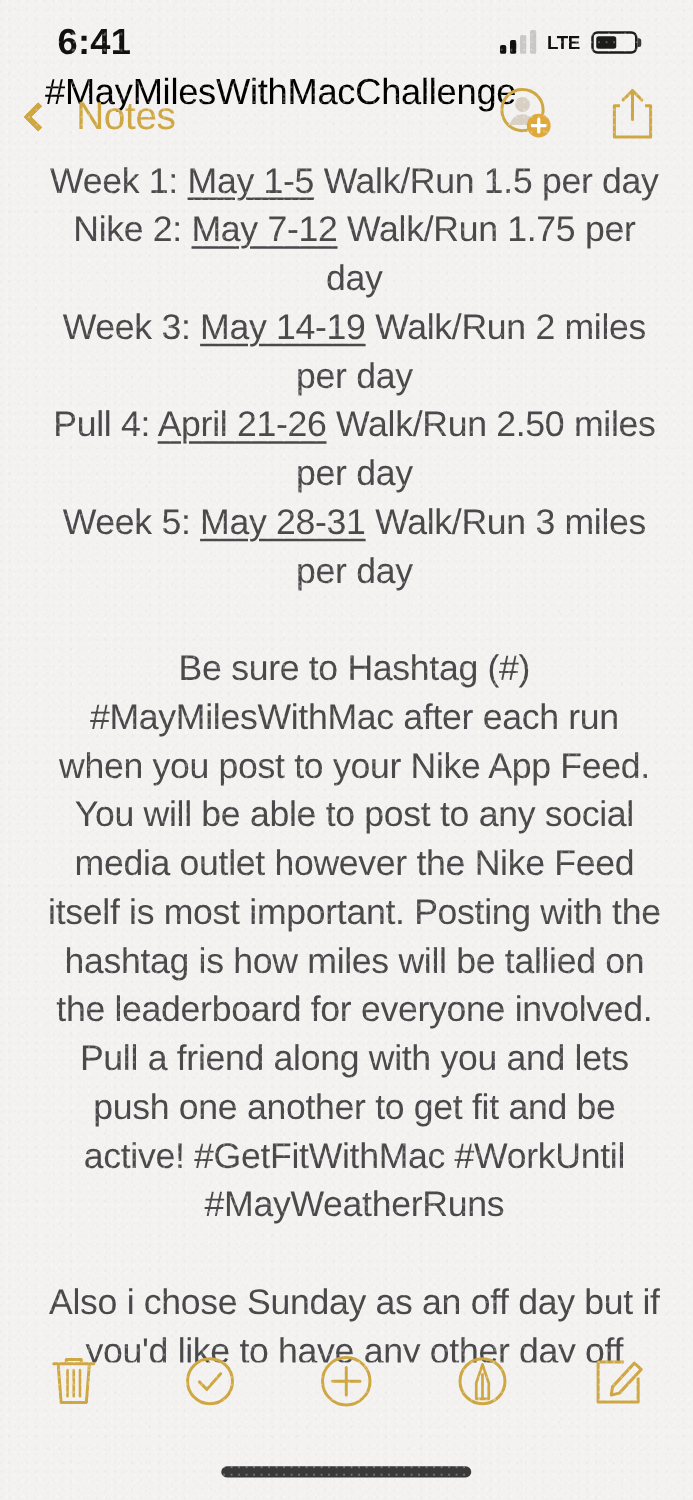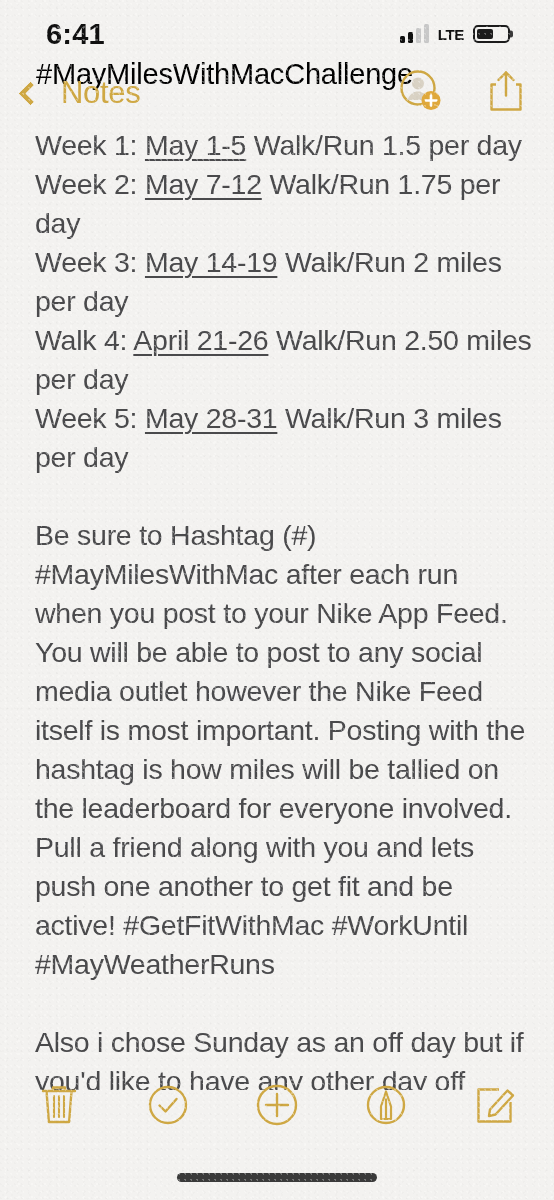--- a/index.html
+++ b/index.html
@@ -163,21 +163,21 @@
     top: 126px;
     left: 35px;
     right: 22px;
     bottom: 110px;
     font-size: 28.5px;
     line-height: 39px;
     color: #4a4a4c;
     letter-spacing: -.25px;
     overflow: hidden;
   }
-  .note-block { margin: 0; }
+  .note-block { margin: 0; text-align: center; }
   .note-block + .note-block { margin-top: 39px; }
   .detected-link {
     text-decoration: underline;
     text-underline-offset: 4px;
     text-decoration-thickness: 1.5px;
     color: #4a4a4c;
     cursor: pointer;
   }
 
   
@@ -259,27 +259,27 @@
     </div>
   </div>
 
   <div class="note-body">
 
     <div class="note-block">
       <div>
         <span>Week 1: </span><span class="detected-link">May 1-5</span><span> Walk/Run 1.5 per day</span>
       </div>
       <div>
-        <span>Week 2: </span><span class="detected-link">May 7-12</span><span> Walk/Run 1.75 per day</span>
+        <span>Nike 2: </span><span class="detected-link">May 7-12</span><span> Walk/Run 1.75 per day</span>
       </div>
       <div>
         <span>Week 3: </span><span class="detected-link">May 14-19</span><span> Walk/Run 2 miles per day</span>
       </div>
       <div>
-        <span>Walk 4: </span><span class="detected-link">April 21-26</span><span> Walk/Run 2.50 miles per day</span>
+        <span>Pull 4: </span><span class="detected-link">April 21-26</span><span> Walk/Run 2.50 miles per day</span>
       </div>
       <div>
         <span>Week 5: </span><span class="detected-link">May 28-31</span><span> Walk/Run 3 miles per day</span>
       </div>
     </div>
 
     <p class="note-block">Be sure to Hashtag (#) #MayMilesWithMac after each run when you post to your Nike App Feed. You will be able to post to any social media outlet however the Nike Feed itself is most important. Posting with the hashtag is how miles will be tallied on the leaderboard for everyone involved. Pull a friend along with you and lets push one another to get fit and be active! #GetFitWithMac #WorkUntil #MayWeatherRuns</p>
 
     <p class="note-block">Also i chose Sunday as an off day but if you'd like to have any other day off thats fine by me. If you choose to not have an off day at all, that's even better!</p>
 

